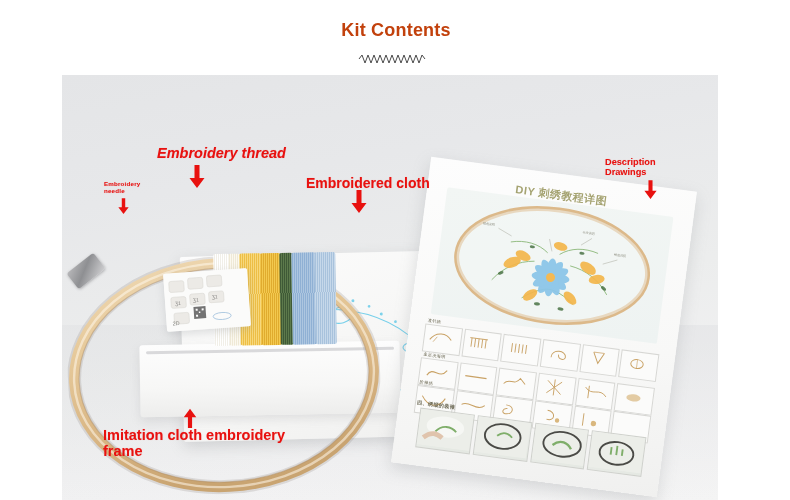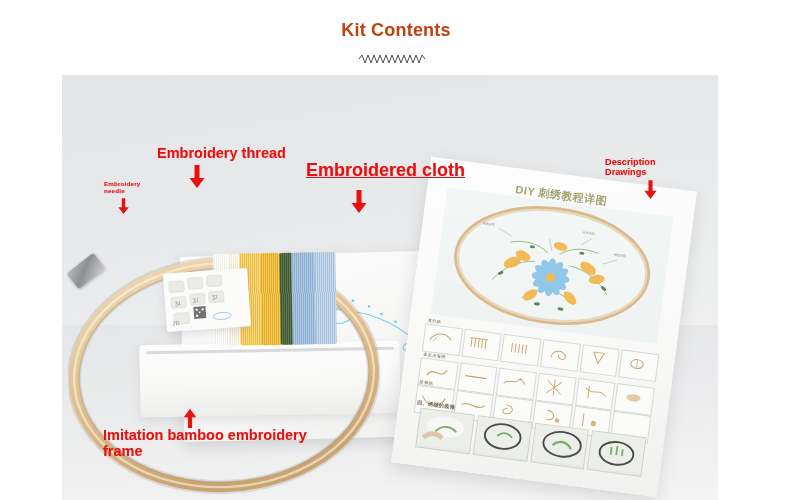--- a/index.html
+++ b/index.html
@@ -197,22 +197,22 @@
 
   
   .label {
     position: absolute;
     color: #e8110f;
     font-weight: bold;
     line-height: 1.12;
     white-space: pre-line;
     text-shadow: 0 0 1px rgba(232,17,15,.25);
   }
-  #label-thread   { left: 157px; top: 145px; font-size: 14.5px; }
-  #label-cloth    { left: 306px; top: 160px; font-size: 18px; text-decoration: underline; }
+  #label-thread   { left: 157px; top: 145px; font-size: 14.5px; font-style: italic; }
+  #label-cloth    { left: 306px; top: 176px; font-size: 14px; }
   #label-frame    { left: 103px; top: 427px; font-size: 14.5px; width: 230px; }
   #label-needle   { left: 104px; top: 181px; font-size: 6.2px; letter-spacing:.2px;}
   #label-desc     { left: 605px; top: 157px; font-size: 9.2px; }
 
   .arrow { position: absolute; }
 </style>
 </head>
 <body>
 
 <div id="header">
@@ -544,17 +544,17 @@
 <svg class="arrow" style="left:118px;top:198px;" width="11" height="17" viewBox="0 0 16 24">
   <path d="M5.5 0 H10.5 V13 H15.5 L8 23 L0.5 13 H5.5 Z" fill="#e8110f"></path>
 </svg>
 
 <div class="label" id="label-desc">Description
 Drawings</div>
 <svg class="arrow" style="left:644px;top:180px;" width="13" height="20" viewBox="0 0 16 24">
   <path d="M5.5 0 H10.5 V13 H15.5 L8 23 L0.5 13 H5.5 Z" fill="#e8110f"></path>
 </svg>
 
-<div class="label" id="label-frame">Imitation bamboo embroidery
+<div class="label" id="label-frame">Imitation cloth embroidery
 frame</div>
 <svg class="arrow" style="left:183px;top:408px;" width="14" height="20" viewBox="0 0 16 24">
   <path d="M8 1 L15.5 11 H10.5 V24 H5.5 V11 H0.5 Z" fill="#e8110f"></path>
 </svg>
 
 </body></html>

